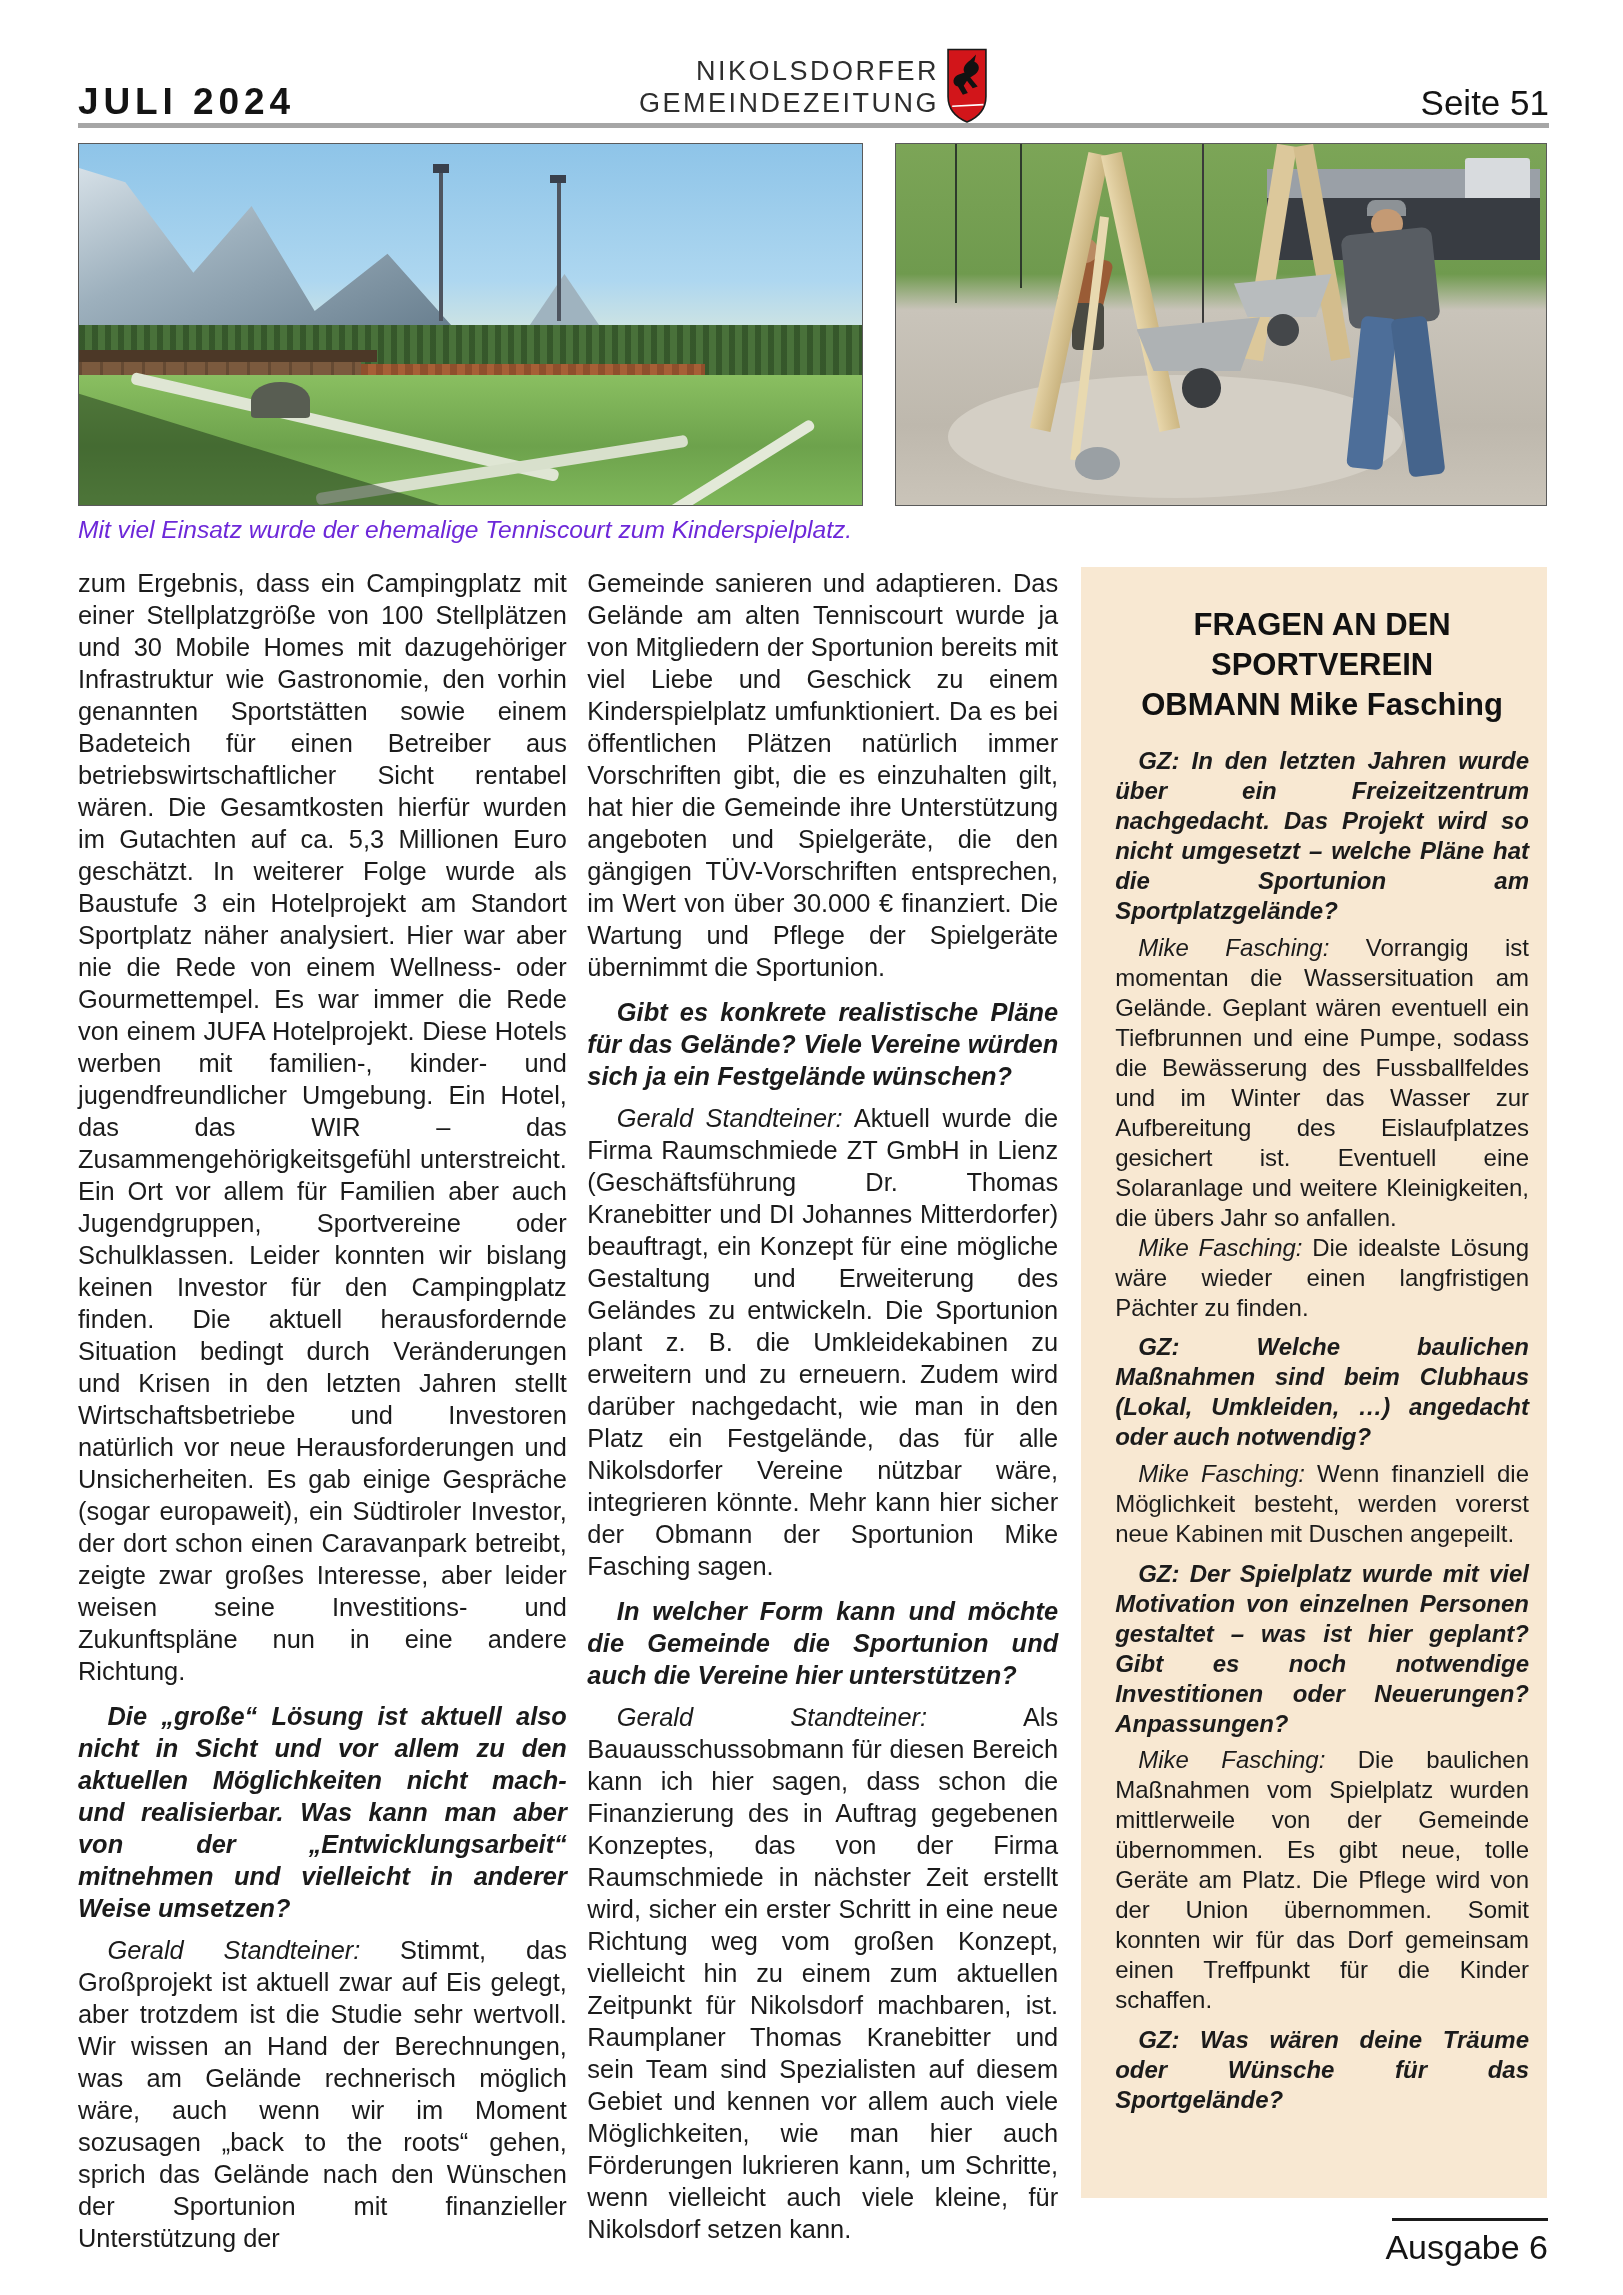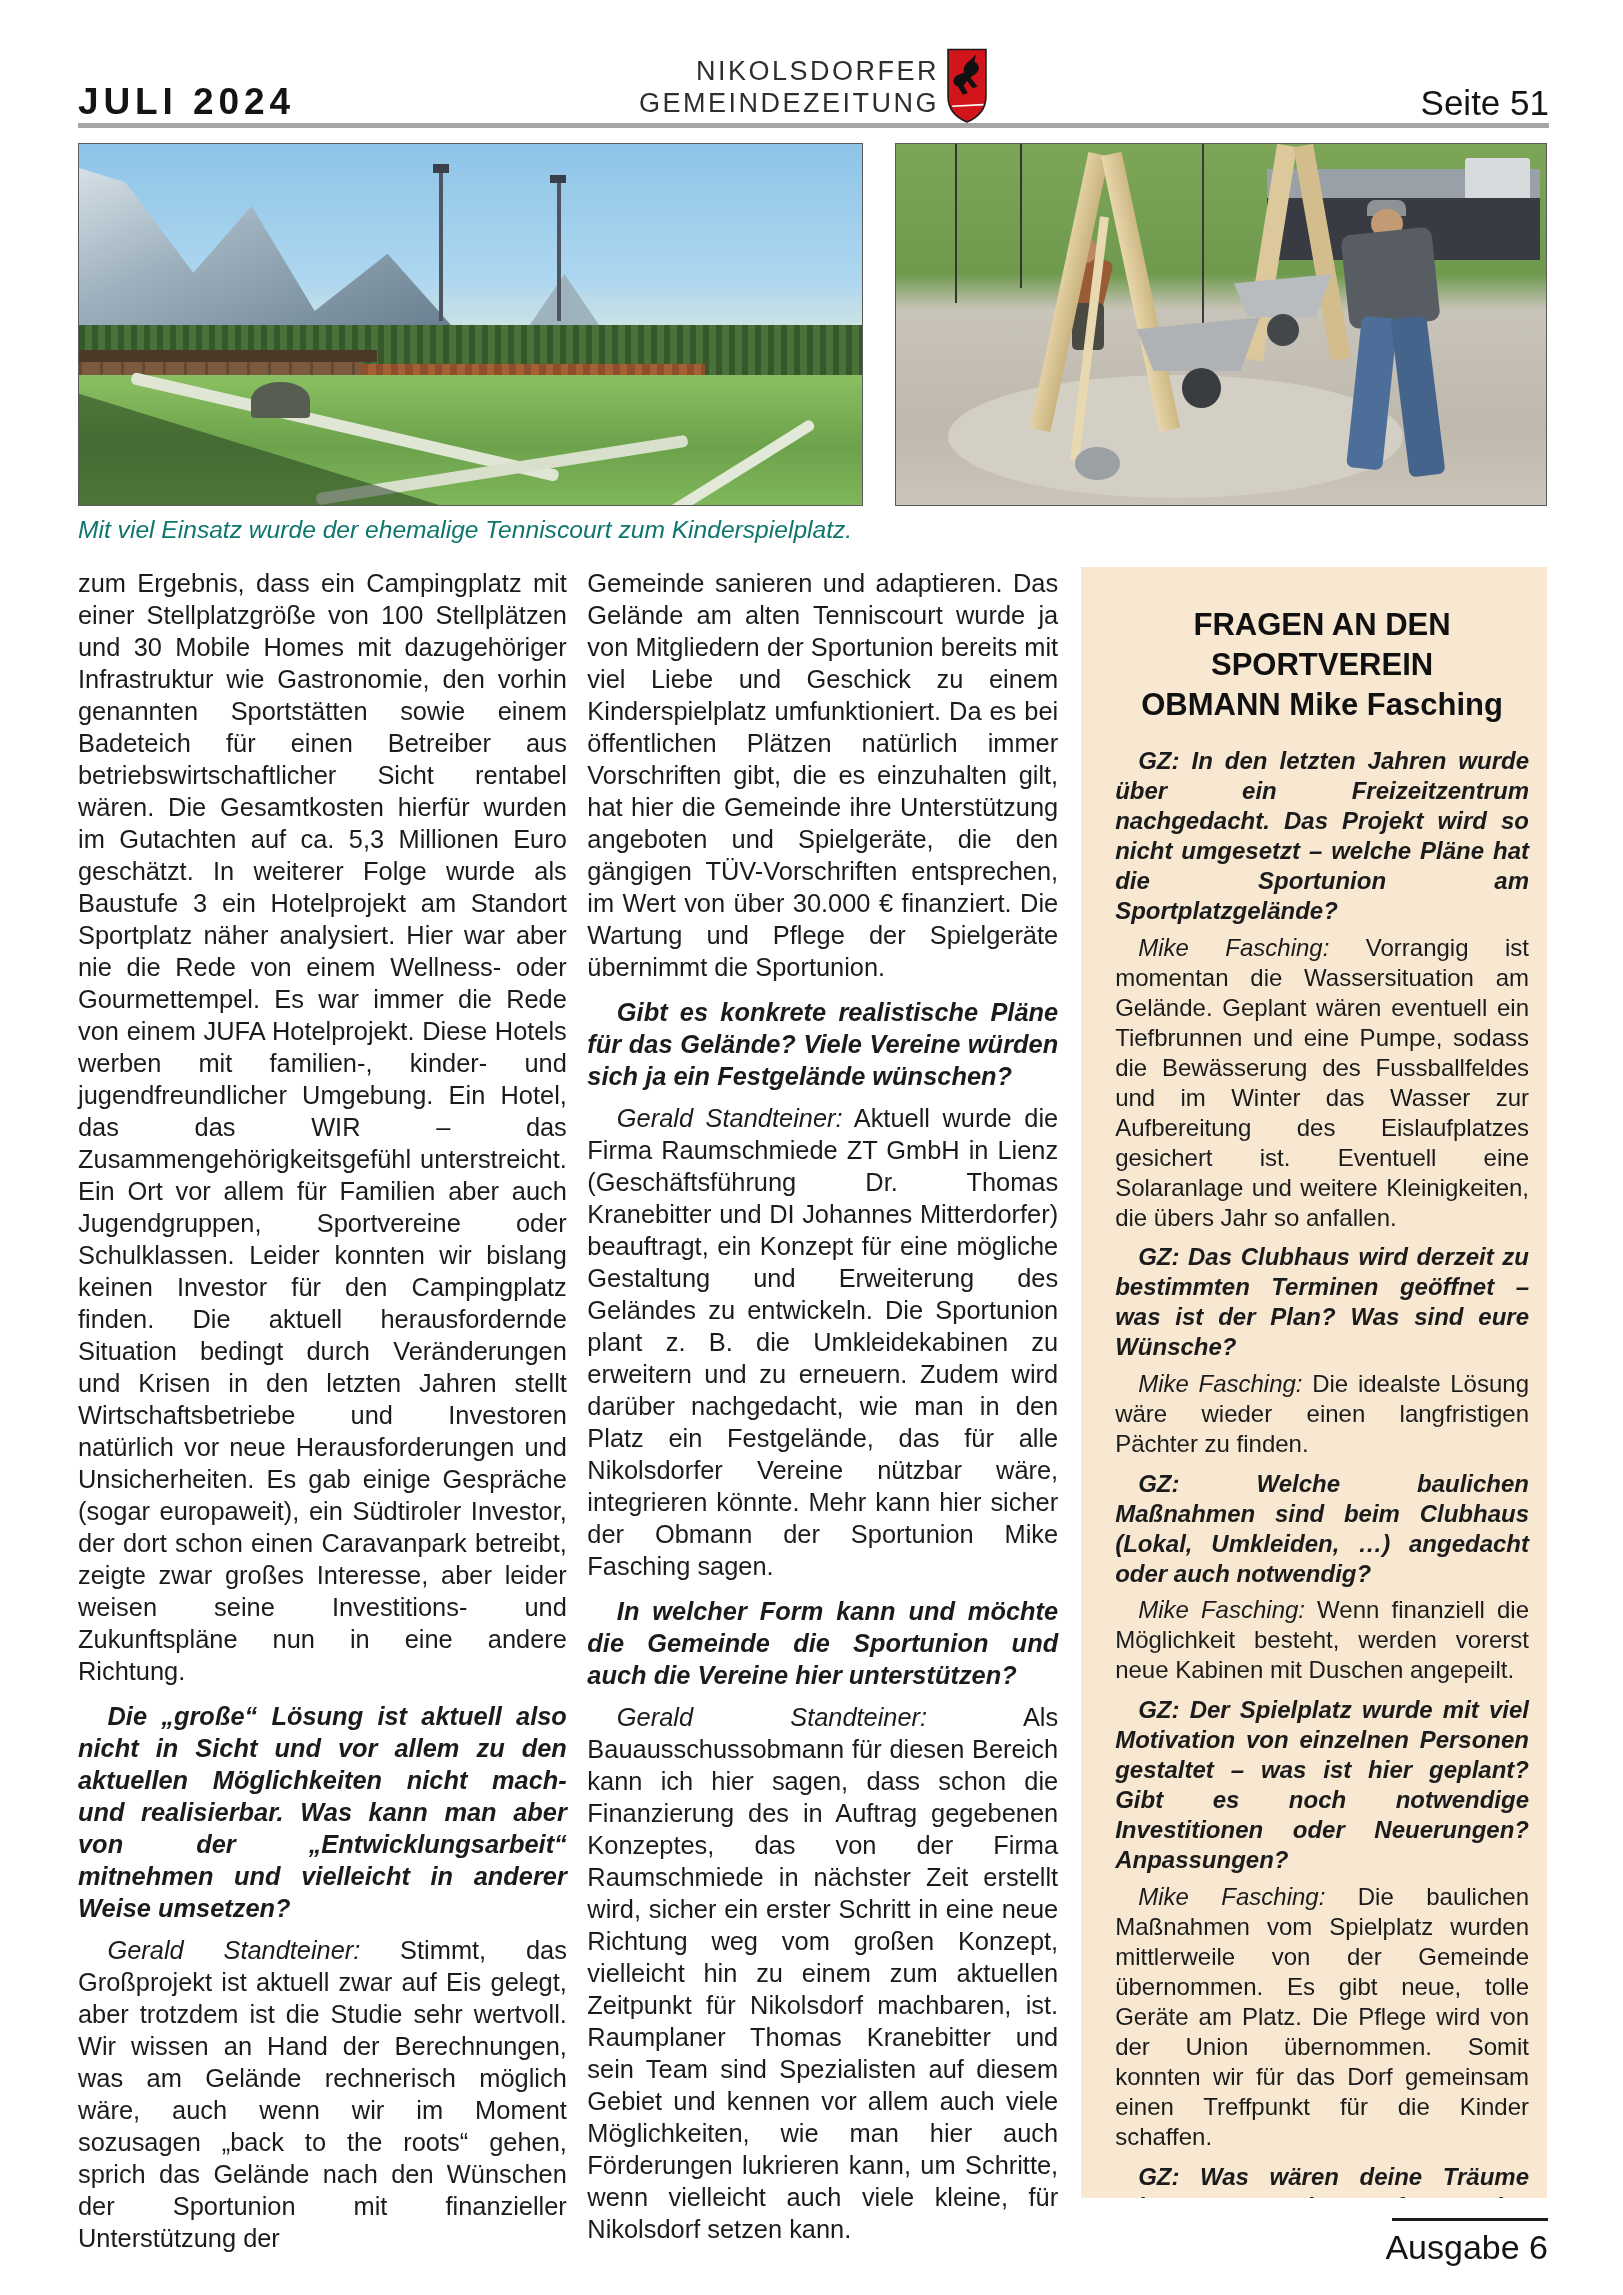--- a/index.html
+++ b/index.html
@@ -66,21 +66,21 @@
   .worker2-leg1{right:24%;top:48%;width:5.5%;height:42%;background:#4d6e99;transform:rotate(6deg);border-radius:6.6px;}
   .worker2-leg2{right:17%;top:48%;width:5.5%;height:44%;background:#45648c;transform:rotate(-7deg);border-radius:6.6px;}
   .barrow1{left:37%;top:48%;width:19%;height:15%;background:#aeb2b4;clip-path:polygon(0 22%,100% 0,84% 100%,14% 100%);}
   .barrow1-wheel{left:44%;top:62%;width:6%;height:11%;background:#3a3d40;border-radius:50%;}
   .barrow2{left:52%;top:36%;width:15%;height:12%;background:#b8bcbe;clip-path:polygon(0 22%,100% 0,84% 100%,14% 100%);}
   .barrow2-wheel{left:57%;top:47%;width:5%;height:9%;background:#44474a;border-radius:50%;}
   .longpole{left:29%;top:20%;width:1.4%;height:68%;background:#e8d9b0;transform:rotate(7deg);}
   .shovel{left:27.5%;top:84%;width:7%;height:9%;background:#9aa0a4;border-radius:50%;}
 
   
-  .caption{position:absolute;top:516px;left:78px;width:820px;font-size:24.6px;font-style:italic;color:#0f766e;}
+  .caption{position:absolute;top:516px;left:78px;width:820px;font-size:24.6px;font-style:italic;color:#6d28d9;}
 
   
   .content{position:absolute;top:567px;left:78px;width:1469px;display:flex;}
   .col{width:489px;font-size:25.4px;line-height:32px;text-align:justify;}
   .col + .col{margin-left:20.5px;width:471px;}
   .col p{margin:0;}
   .col p.question{margin:13px 0 9.8px;font-weight:bold;font-style:italic;text-indent:29.5px;}
   .col p.answer{text-indent:29.5px;}
   .speaker{font-style:italic;}
 
@@ -182,21 +182,20 @@
         <p class="answer"><span class="speaker">Gerald Standteiner:</span> Als Bauausschussobmann für diesen Bereich kann ich hier sagen, dass schon die Finanzierung des in Auftrag gegebenen Konzeptes, das von der Firma Raumschmiede in nächster Zeit erstellt wird, sicher ein erster Schritt in eine neue Richtung weg vom großen Konzept, vielleicht hin zu einem zum aktuellen Zeitpunkt für Nikolsdorf machbaren, ist. Raumplaner Thomas Kranebitter und sein Team sind Spezialisten auf diesem Gebiet und kennen vor allem auch viele Möglichkeiten, wie man hier auch Förderungen lukrieren kann, um Schritte, wenn vielleicht auch viele kleine, für Nikolsdorf setzen kann.</p>
       </div>
     <aside class="box" id="box" style="background: rgb(248, 232, 210);">
       <h2 class="box-title">
         <span>FRAGEN AN DEN SPORTVEREIN</span><br>
         <span>OBMANN Mike Fasching</span>
       </h2>
       <div id="qa-list">
           <p class="q">GZ: In den letzten Jahren wurde über ein Freizeitzentrum nachgedacht. Das Projekt wird so nicht umgesetzt – welche Pläne hat die Sportunion am Sportplatzgelände?</p>
           <p class="a"><span class="speaker">Mike Fasching:</span> Vorrangig ist momentan die Wassersituation am Gelände. Geplant wären eventuell ein Tiefbrunnen und eine Pumpe, sodass die Bewässerung des Fussballfeldes und im Winter das Wasser zur Aufbereitung des Eislaufplatzes gesichert ist. Eventuell eine Solaranlage und weitere Kleinigkeiten, die übers Jahr so anfallen.</p>
-          <p class="q">GZ: Das Clubhaus wird derzeit zu bestimmten Terminen geöffnet – was ist der Plan? Was sind eure Wünsche?</p>
           <p class="a"><span class="speaker">Mike Fasching:</span> Die idealste Lösung wäre wieder einen langfristigen Pächter zu finden.</p>
           <p class="q">GZ: Welche baulichen Maßnahmen sind beim Clubhaus (Lokal, Umkleiden, …) angedacht oder auch notwendig?</p>
           <p class="a"><span class="speaker">Mike Fasching:</span> Wenn finanziell die Möglichkeit besteht, werden vorerst neue Kabinen mit Duschen angepeilt.</p>
           <p class="q">GZ: Der Spielplatz wurde mit viel Motivation von einzelnen Personen gestaltet – was ist hier geplant? Gibt es noch notwendige Investitionen oder Neuerungen? Anpassungen?</p>
           <p class="a"><span class="speaker">Mike Fasching:</span> Die baulichen Maßnahmen vom Spielplatz wurden mittlerweile von der Gemeinde übernommen. Es gibt neue, tolle Geräte am Platz. Die Pflege wird von der Union übernommen. Somit konnten wir für das Dorf gemeinsam einen Treffpunkt für die Kinder schaffen.</p>
           <p class="q">GZ: Was wären deine Träume oder Wünsche für das Sportgelände?</p>
         </div>
     </aside>
   </div>
 

